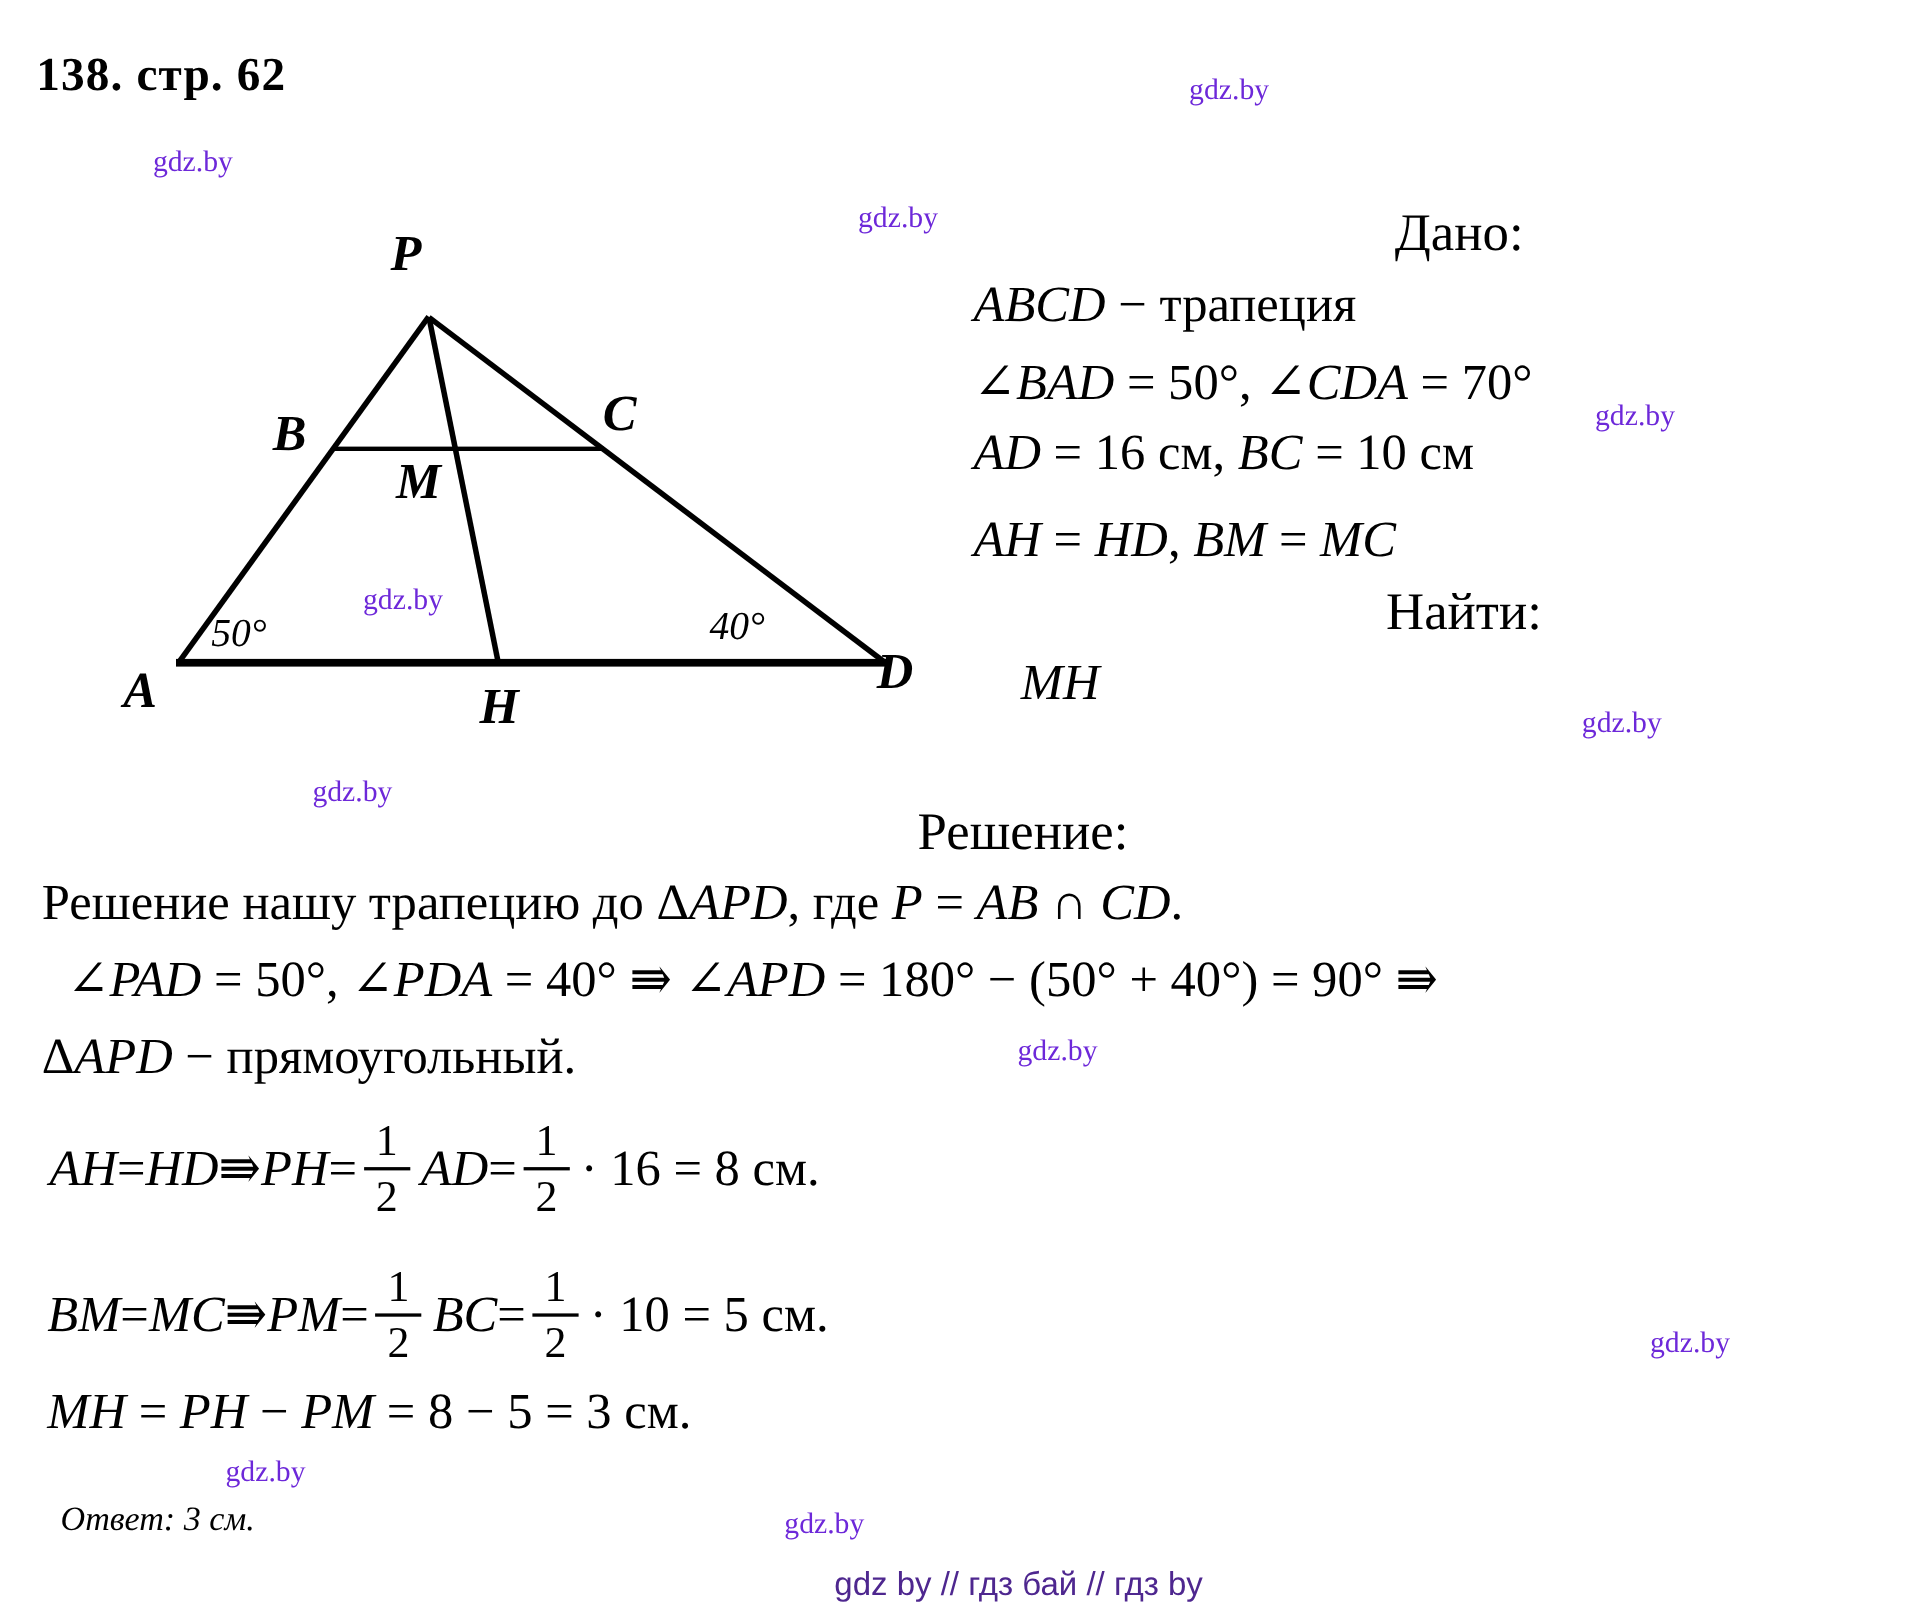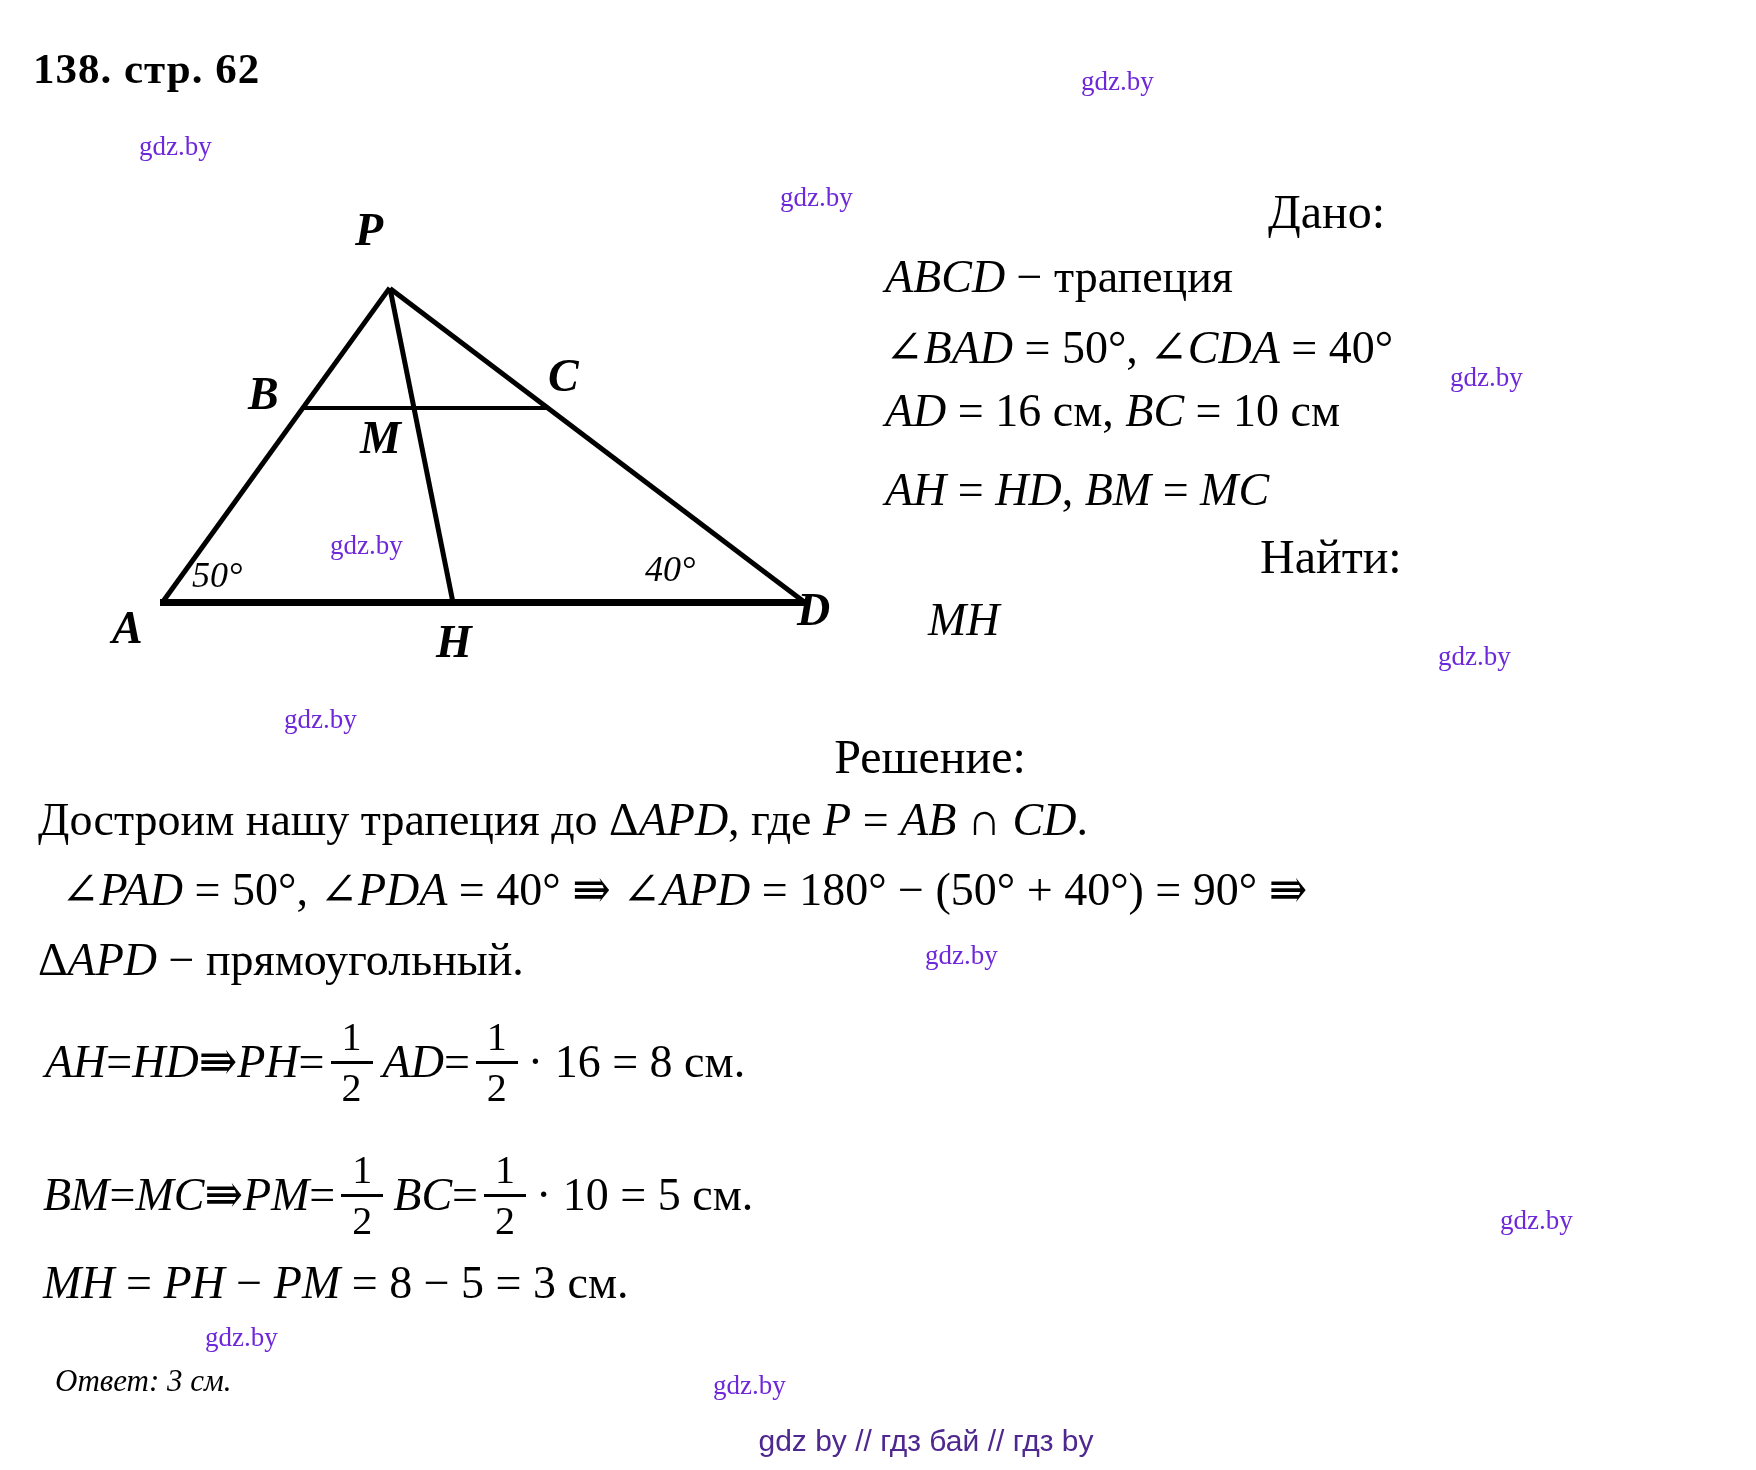--- a/index.html
+++ b/index.html
@@ -66,28 +66,28 @@
     <div class="flabel" style="left:112px;top:604px;">A</div>
     <div class="flabel" style="left:797px;top:586px;">D</div>
     <div class="flabel" style="left:436px;top:618px;">H</div>
 
     <div class="alabel" style="left:192px;top:556px;">50°</div>
     <div class="alabel" style="left:645px;top:550px;">40°</div>
   </div>
 
   <div class="abs heading" style="left:1268px;top:183px;">Дано:</div>
   <div class="abs math" style="left:885px;top:247px;"><span class="it">ABCD</span><span> − трапеция</span></div>
-  <div class="abs math" style="left:885px;top:318px;"><span>∠</span><span class="it">BAD</span><span> = 50°, ∠</span><span class="it">CDA</span><span> = 40°</span></div>
+  <div class="abs math" style="left:885px;top:318px;"><span>∠</span><span class="it">BAD</span><span> = 50°, ∠</span><span class="it">CDA</span><span> = 70°</span></div>
   <div class="abs math" style="left:885px;top:381px;"><span class="it">AD</span><span> = 16 см, </span><span class="it">BC</span><span> = 10 см</span></div>
   <div class="abs math" style="left:885px;top:460px;"><span class="it">AH</span><span> = </span><span class="it">HD</span><span>, </span><span class="it">BM</span><span> = </span><span class="it">MC</span></div>
   <div class="abs heading" style="left:1260px;top:528px;">Найти:</div>
   <div class="abs math" style="left:928px;top:590px;"><span class="it">MH</span></div>
 
   <div class="abs heading" style="left:760px;top:728px;width:340px;text-align:center;">Решение:</div>
-  <div class="abs math" style="left:38px;top:790px;"><span>Достроим нашу трапеция до Δ</span><span class="it">APD</span><span>, где </span><span class="it">P</span><span> = </span><span class="it">AB</span><span> ∩ </span><span class="it">CD</span><span>.</span></div>
+  <div class="abs math" style="left:38px;top:790px;"><span>Решение нашу трапецию до Δ</span><span class="it">APD</span><span>, где </span><span class="it">P</span><span> = </span><span class="it">AB</span><span> ∩ </span><span class="it">CD</span><span>.</span></div>
   <div class="abs math" style="left:61px;top:860px;"><span>∠</span><span class="it">PAD</span><span> = 50°, ∠</span><span class="it">PDA</span><span> = 40° ⇛ ∠</span><span class="it">APD</span><span> = 180° − (50° + 40°) = 90° ⇛</span></div>
   <div class="abs math" style="left:38px;top:930px;"><span>Δ</span><span class="it">APD</span><span> − прямоугольный.</span></div>
   <div class="abs math fracline" style="left:45px;top:995px;height:134px;">
       <span class="it">AH</span>
       <span> = </span>
       <span class="it">HD</span>
       <span> ⇛ </span>
       <span class="it">PH</span>
       <span> = </span>
       <span class="frac">

